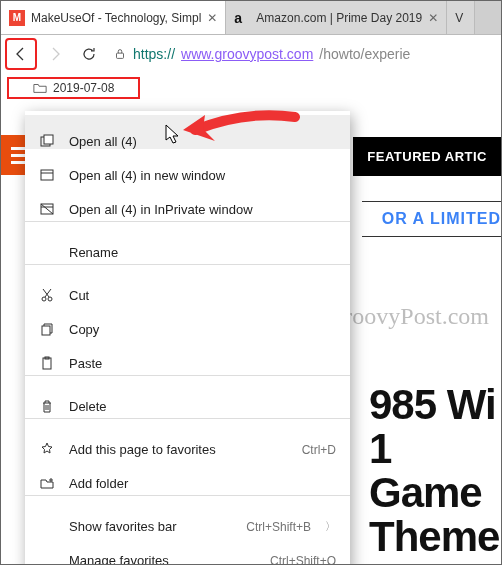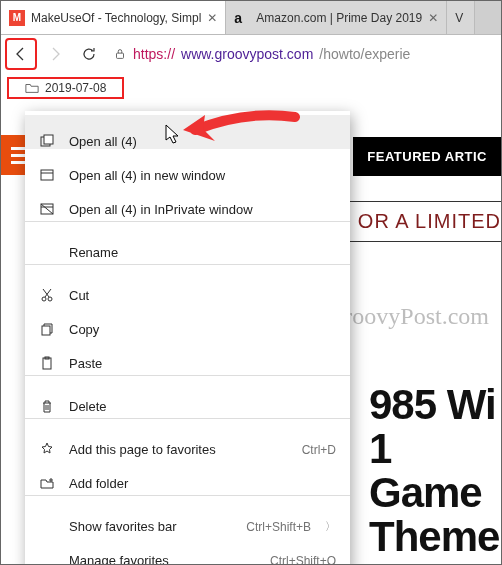--- a/index.html
+++ b/index.html
@@ -15,33 +15,33 @@
   .tab.stub { width: 28px; flex: 0 0 28px; }
   
   .filled-icon { background: #e43; width: 16px; height:16px; display:inline-flex; align-items:center; justify-content:center; color:#fff; font-size:10px; font-weight:bold; }
   
   
   .addr-row { display: flex; align-items: center; height: 38px; padding: 0 6px; gap: 6px; }
   .nav-btn { width: 28px; height: 28px; display:flex; align-items:center; justify-content:center; color:#555; border-radius:2px; }
   .nav-btn.disabled { color: #bbb; }
   .nav-btn.highlight { outline: 2px solid #e22; }
   .url-box { flex:1; display:flex; align-items:center; gap:6px; font-size:14px; color:#555; white-space:nowrap; overflow:hidden; padding-left:4px; }
-  .url-host { color:#4c1d95; }
+  .url-host { color:#8b5cf6;text-decoration:underline; }
   
   
   .fav-row { height: 30px; display:flex; align-items:center; padding: 0 8px; }
-  .fav-folder { display:flex; align-items:center; gap:6px; font-size:12px; color:#333; padding:2px 16px; outline:2px solid #e22; }
+  .fav-folder { display:flex; align-items:center; gap:6px; font-size:12px; color:#333; padding:2px 24px; outline:2px solid #e22; }
   
   
   .page { position:absolute; top:102px; left:0; right:0; bottom:0; background:#fff; }
   .hamburger { position:absolute; top:32px; left:0; width:40px; height:40px; background:#e84d0e; display:flex; flex-direction:column; justify-content:center; align-items:center; gap:4px;}
   .hamburger div{ width:20px; height:3px; background:#fff;}
   .nav-pill { position:absolute; top:34px; right:0; background:#000; color:#fff; font-size:13px; font-weight:700; padding:12px 14px; letter-spacing:0.5px;}
   .promo { position:absolute; top:98px; right:0; padding:8px 0 8px 20px; border-top:1px solid #333; border-bottom:1px solid #333; text-align:left;}
-  .promo-line { font-size:20px; color:#7f1d1d; letter-spacing:1px; font-weight:400;}
+  .promo-line { font-size:16px; color:#3b82f6; letter-spacing:1px; font-weight:700;}
   .watermark { position:absolute; top:200px; right:12px; font-size:24px; color:#bdbdbd; font-family: Georgia, serif;}
   .headline { position:absolute; top:280px; right:0; left:350px; font-size:42px; font-weight:900; line-height:1.05; color:#111; letter-spacing:-1px;margin-left:18px;}
   
   
   .ctx { position:absolute; top:110px; left:24px; width:325px; background:#fff; box-shadow: 2px 4px 14px rgba(0,0,0,0.35); padding:4px 0; font-size:13px; color:#222; }
   .ctx-item { display:flex; align-items:flex-end; height:34px; padding:0 14px; gap:14px; }
   .ctx-item.hover { background:#eee; }
   .ctx-item .ic { width:16px; height:16px; flex-shrink:0; display:flex; align-items:center; justify-content:center; color:#333;}
   .ctx-item .lbl { flex:1; white-space:nowrap; }
   .ctx-item .shortcut { color:#737373; font-size:12px;}
@@ -93,21 +93,21 @@
   <div class="nav-btn">
     <svg width="16" height="16" viewBox="0 0 16 16">
         <path d="M13 8a5 5 0 1 1-1.5-3.5M13 2v3h-3" stroke="#333" stroke-width="1.2" fill="none"></path>
       </svg>
   </div>
   <div class="url-box">
     <svg width="14" height="14" viewBox="0 0 16 16">
         <rect x="4" y="7" width="8" height="6" rx="1" stroke="#555" fill="none"></rect>
         <path d="M6 7V5a2 2 0 0 1 4 0v2" stroke="#555" fill="none"></path>
       </svg>
-    <span style="color:#be185d">https://</span>
+    <span style="color:#0f766e">https://</span>
       <span class="url-host">www.groovypost.com</span>
       <span style="color:#888">/howto/experie</span>
   </div>
 </div>
 
 <div class="fav-row">
   <div class="fav-folder">
     <svg width="14" height="14" viewBox="0 0 16 16">
         <path d="M1 4h5l1 2h8v7H1z" stroke="#555" fill="none"></path>
       </svg>

